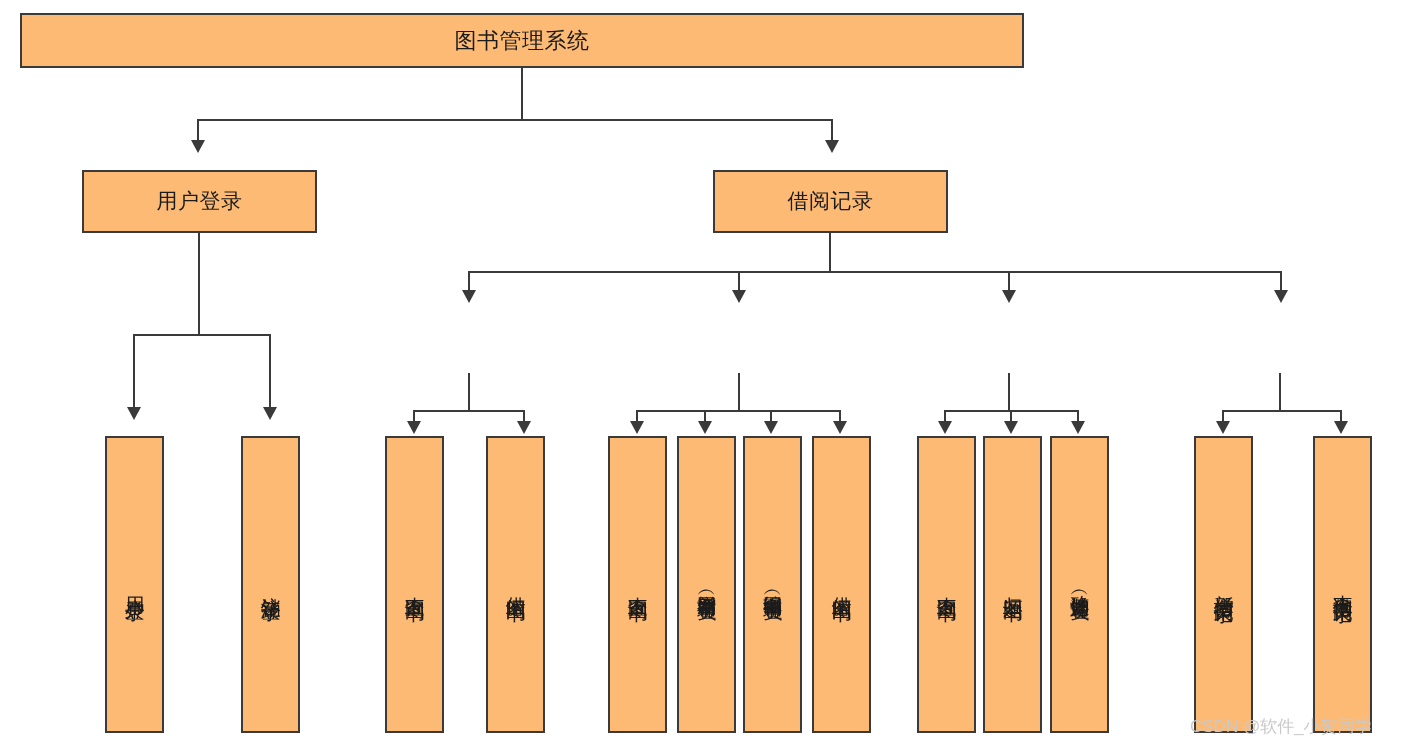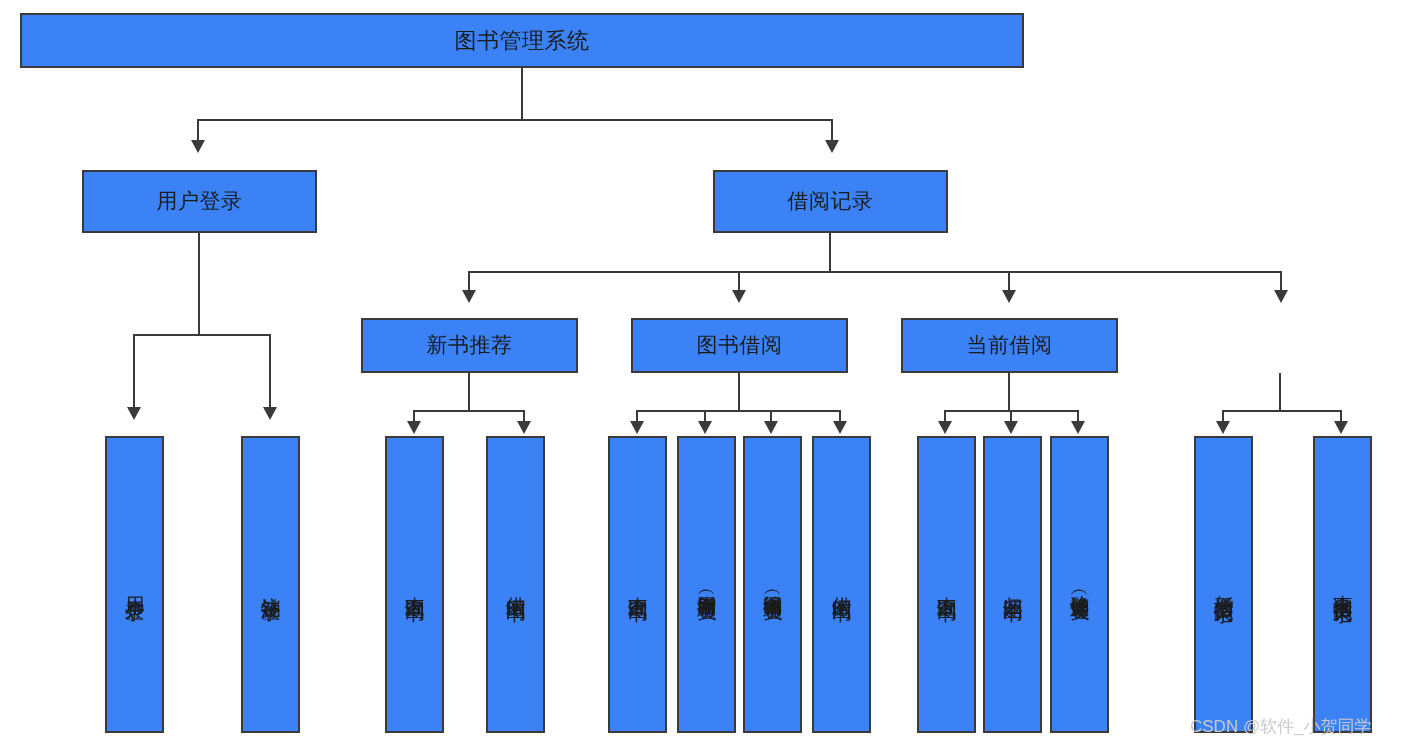--- a/index.html
+++ b/index.html
@@ -15,21 +15,21 @@
     width: 1405px;
     height: 747px;
     background: #ffffff;
     overflow: hidden;
   }
 
   
   .node {
     position: absolute;
     box-sizing: border-box;
-    background: #3b82f6;
+    background: #fdba74;
     border: 2px solid #3a3a3a;
     display: flex;
     align-items: center;
     justify-content: center;
     color: #1b1b1b;
   }
   .node .label {
     display: block;
     text-align: center;
     line-height: 1.18;
@@ -125,29 +125,20 @@
 
   <div class="ln v" style="left:468px; top:271px; width:2px; height:22px;"></div>
   <div class="arrow" style="left:462px; top:290px;"></div>
   <div class="ln v" style="left:738px; top:271px; width:2px; height:22px;"></div>
   <div class="arrow" style="left:732px; top:290px;"></div>
   <div class="ln v" style="left:1008px; top:271px; width:2px; height:22px;"></div>
   <div class="arrow" style="left:1002px; top:290px;"></div>
   <div class="ln v" style="left:1280px; top:271px; width:2px; height:22px;"></div>
   <div class="arrow" style="left:1274px; top:290px;"></div>
 
-  <div class="node horiz" style="left:361px; top:318px; width:217px; height:55px;">
-    <span class="label">新书推荐</span>
-  </div>
-  <div class="node horiz" style="left:631px; top:318px; width:217px; height:55px;">
-    <span class="label">图书借阅</span>
-  </div>
-  <div class="node horiz" style="left:901px; top:318px; width:217px; height:55px;">
-    <span class="label">当前借阅</span>
-  </div>
 
   <div class="ln v" style="left:468px; top:373px; width:2px; height:38px;"></div>
   <div class="ln h" style="left:413px; top:410px; width:112px; height:2px;"></div>
   <div class="ln v" style="left:413px; top:410px; width:2px; height:14px;"></div>
   <div class="arrow" style="left:407px; top:421px;"></div>
   <div class="ln v" style="left:523px; top:410px; width:2px; height:14px;"></div>
   <div class="arrow" style="left:517px; top:421px;"></div>
 
   <div class="ln v" style="left:738px; top:373px; width:2px; height:38px;"></div>
   <div class="ln h" style="left:636px; top:410px; width:204px; height:2px;"></div>

